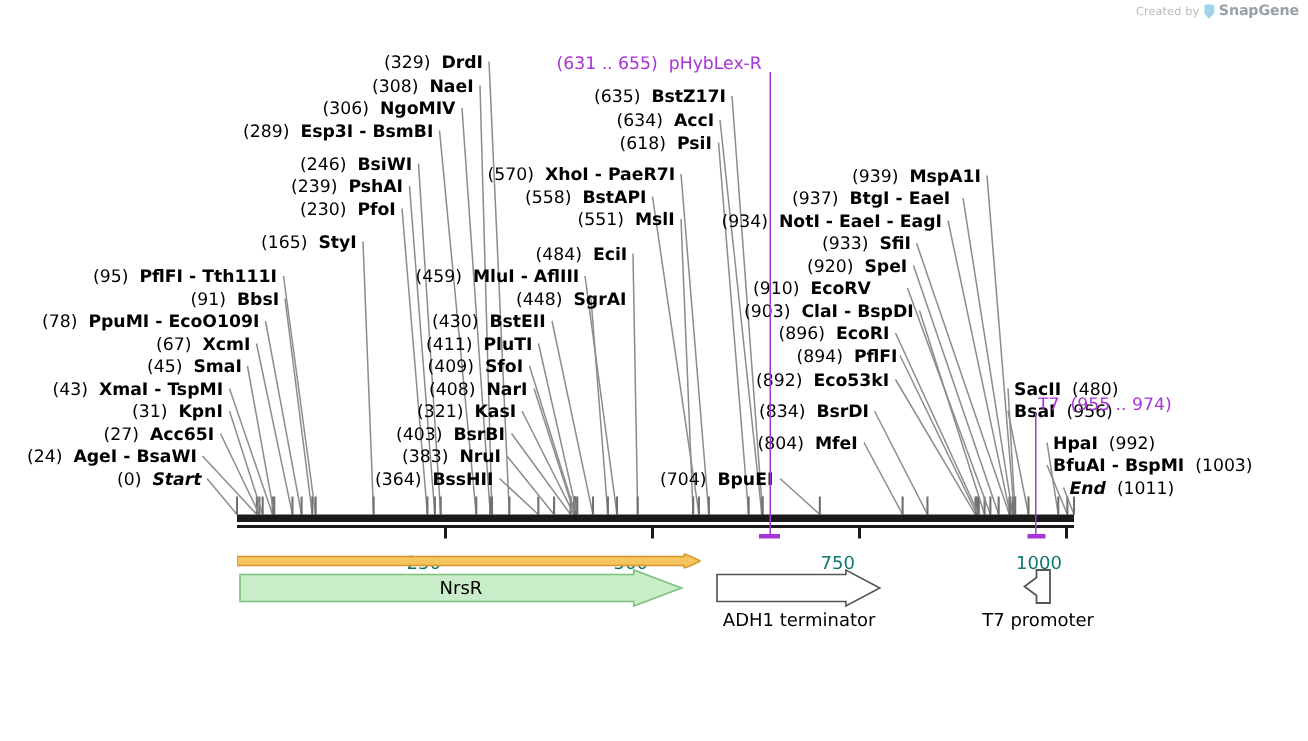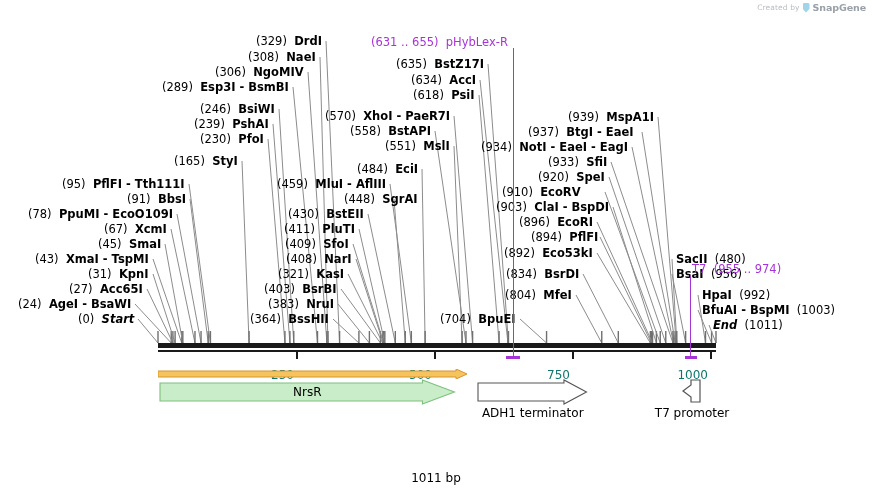--- a/index.html
+++ b/index.html
@@ -249,18 +249,17 @@
       <div style="position: absolute; left: 477.015px; top: 379px; width: 111.49px; height: 26px;"><svg width="111.48961424332344" height="26">
           <path d="M1,4 L86.96189910979228,4 L86.96189910979228,1 L109.48961424332344,13 L86.96189910979228,25 L86.96189910979228,22 L1,22 Z" fill="#ffffff" stroke="#555" stroke-width="1.1"></path>
         </svg></div>
       <div class="featlabel" style="left: 442.76px; top: 406px; width: 180px;">ADH1 terminator</div>
       <div style="position: absolute; left: 681.092px; top: 379px; width: 22px; height: 24px;"><svg width="22" height="24">
           <path d="M10,1 L19,1 L19,23 L10,23 L10,18 L2,12 L10,6 Z" fill="#ffffff" stroke="#555" stroke-width="1.2"></path>
         </svg></div>
       <div class="featlabel" style="left: 602.092px; top: 406px; width: 180px;">T7 promoter</div>
     </div>
 
-  <div id="subtitle">1011 bp</div>
 <div class="purpleline" style="left: 512.89px; top: 48px; height: 309px;"></div>
     <div class="purplemark" style="left: 506.267px; width: 13.2463px; top: 356px;"></div>
     <div class="purpleline" style="left: 690.335px; top: 275px; height: 82px;"></div>
     <div class="purplemark" style="left: 685.092px; width: 12px; top: 356px;"></div>
   </div>
 
 </body></html>

